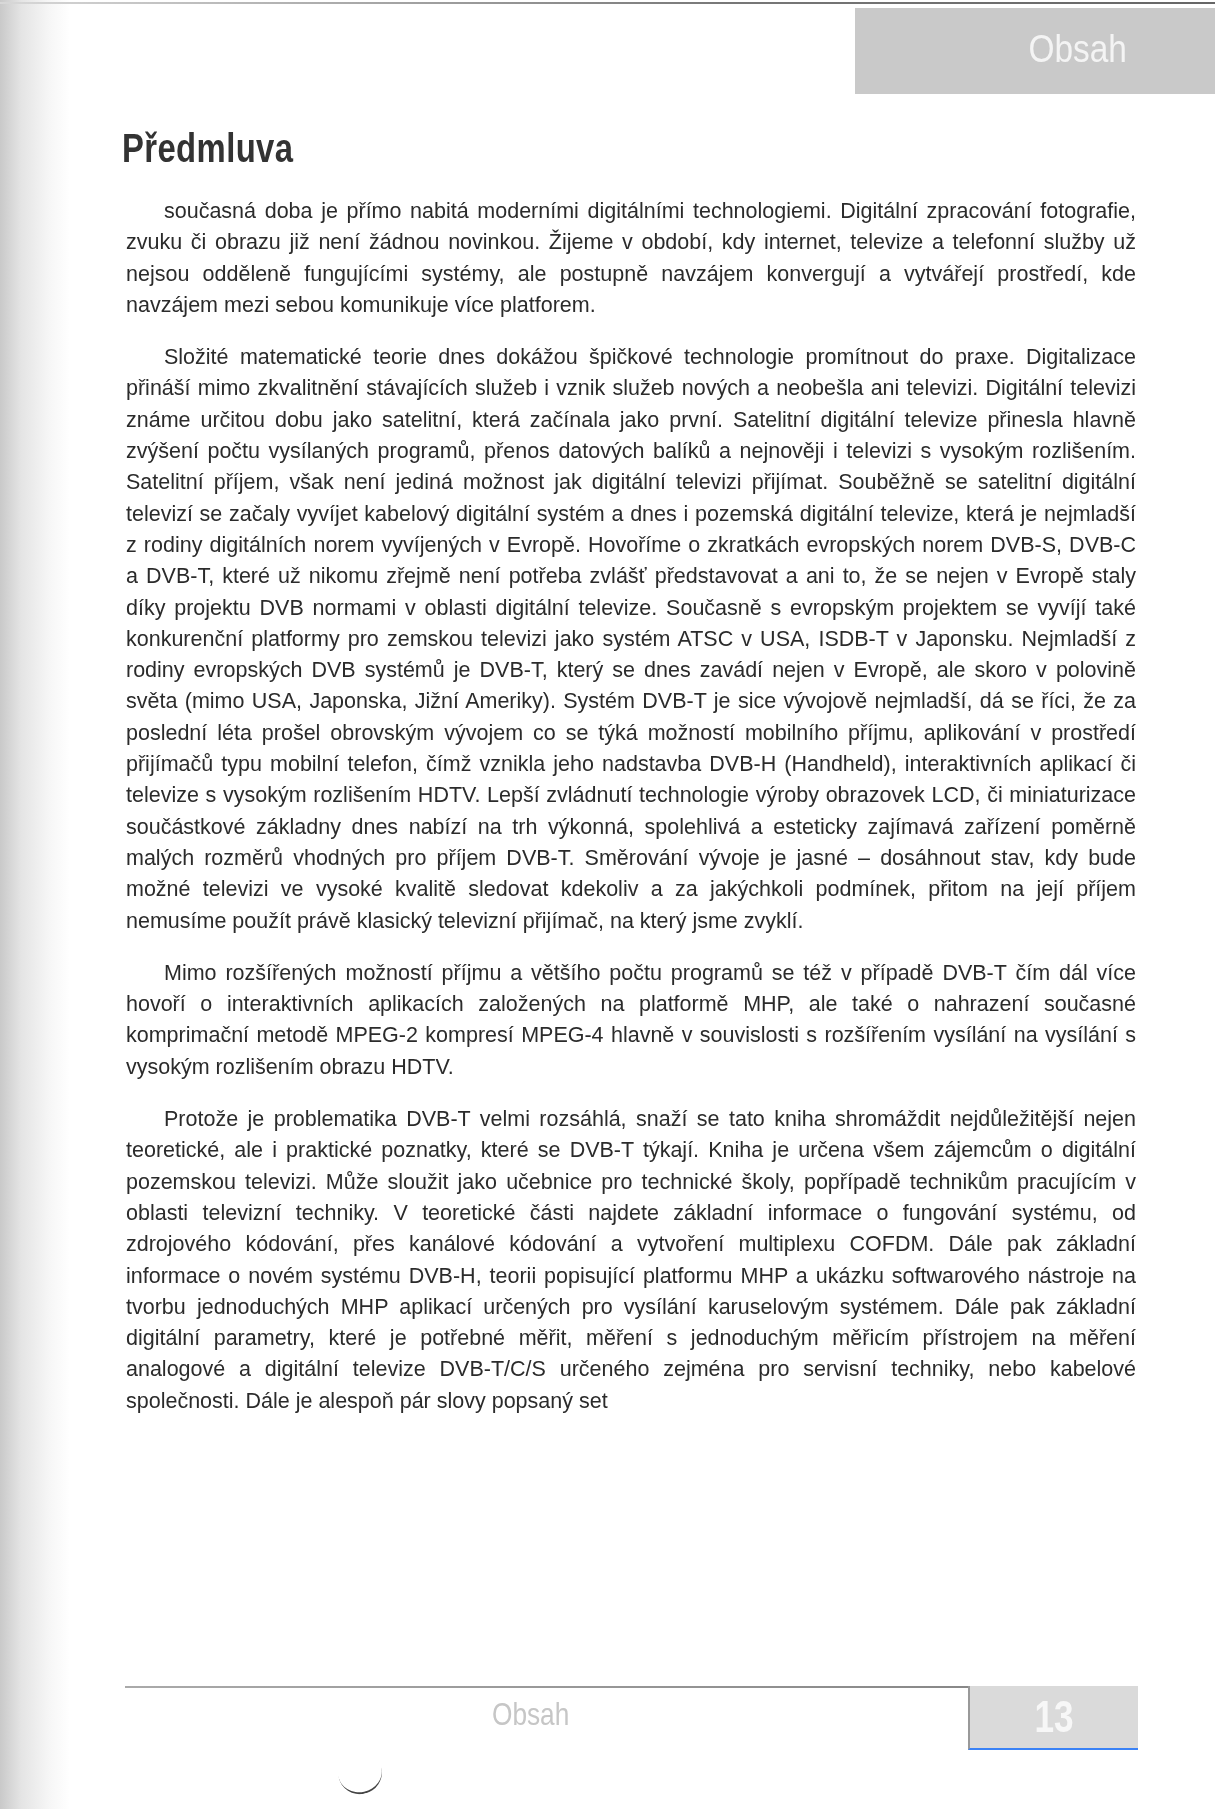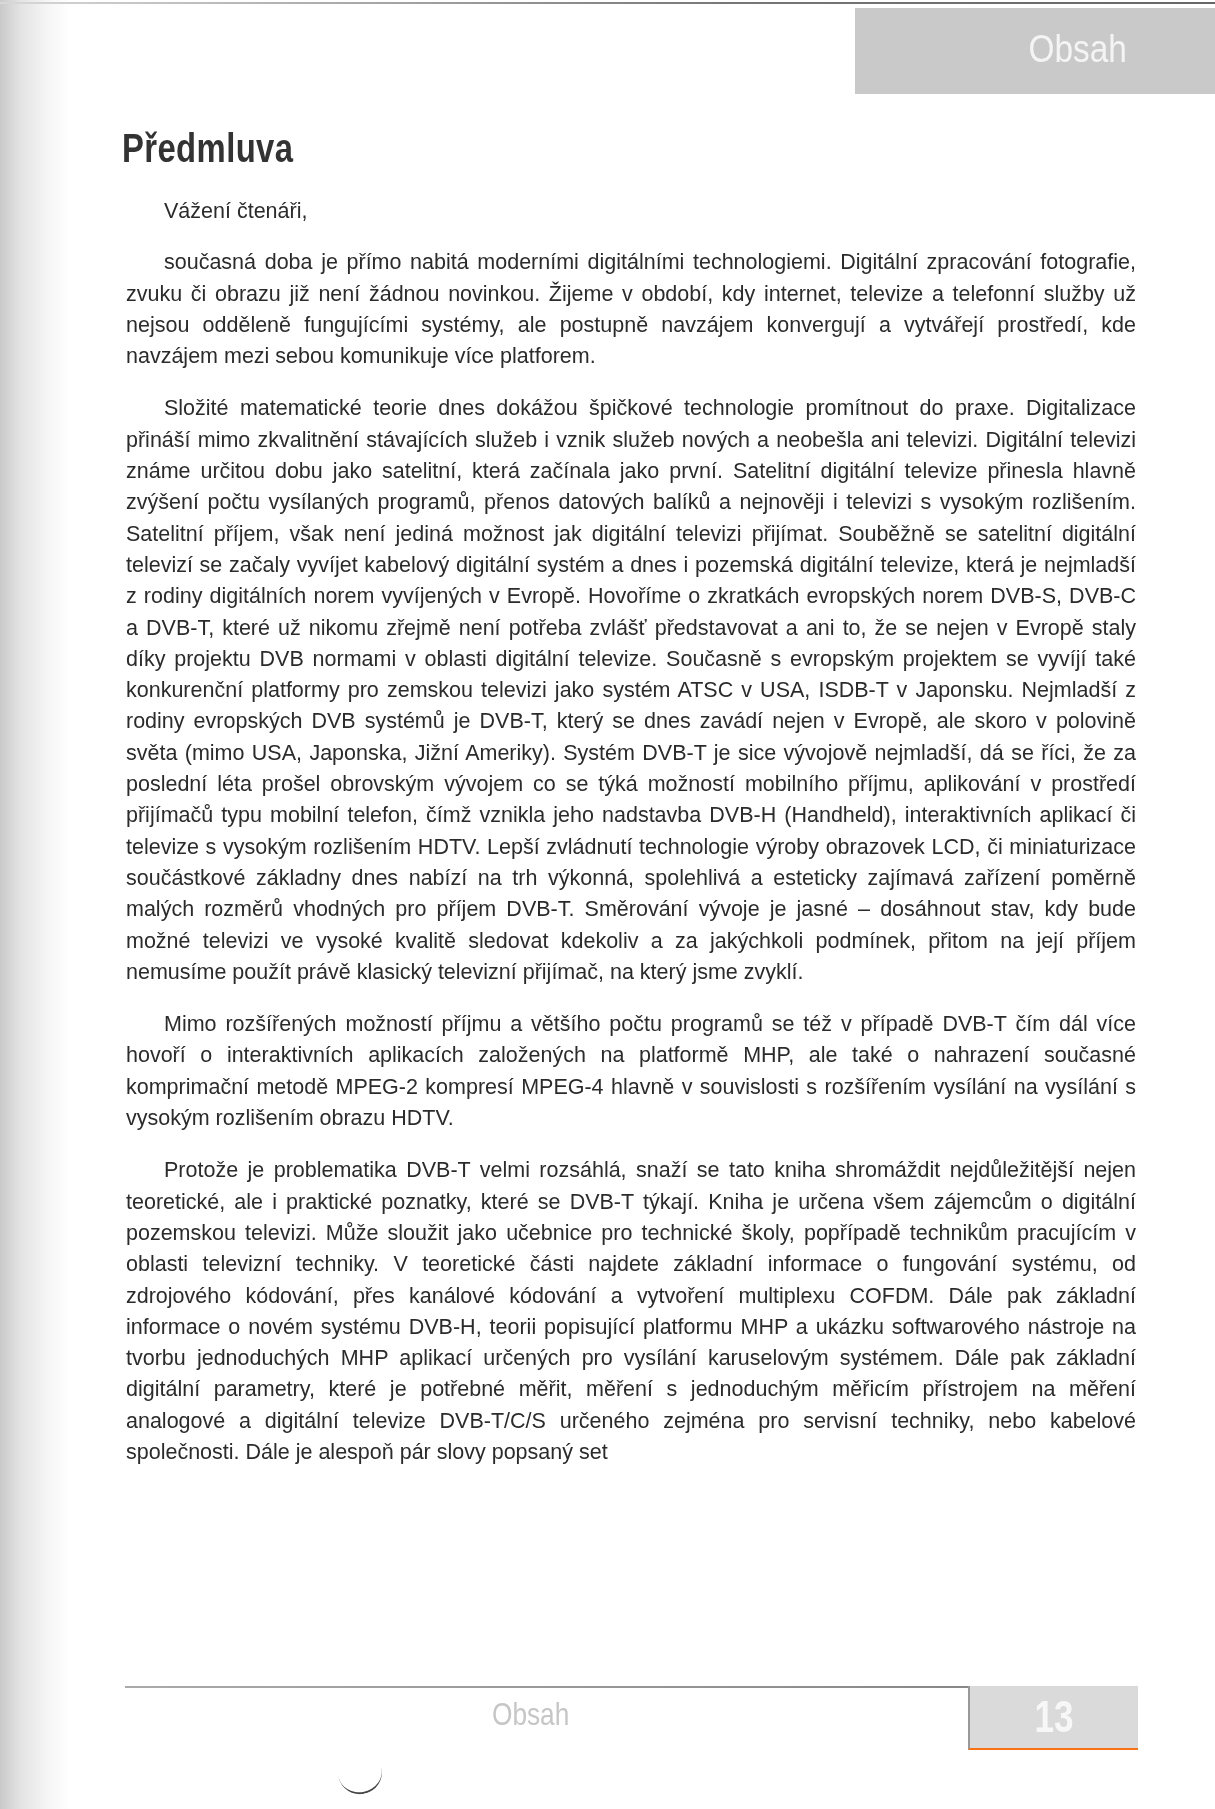--- a/index.html
+++ b/index.html
@@ -7,39 +7,38 @@
   .spine{position:absolute;left:0;top:0;width:70px;height:1809px;background:linear-gradient(to right,#c9c9c9 0%,#e4e4e4 30%,#f6f6f6 70%,#fff 100%);}
   .topline{position:absolute;left:0;top:2px;width:1215px;height:2px;background:linear-gradient(to right,#d8d8d8,#777 60%,#666);}
   .hdr-box{position:absolute;left:855px;top:8px;width:360px;height:86px;background:#c9c9c9;}
   .hdr-text{position:absolute;right:88px;top:20px;font-size:38px;color:#f4f4f4;transform:scaleX(0.88);transform-origin:right center;}
   .title{position:absolute;left:122px;top:126px;font-size:40px;font-weight:bold;color:#333;transform:scaleX(0.82);transform-origin:left center;letter-spacing:0.5px;}
   .body{position:absolute;left:126px;top:196px;width:1010px;}
   .body p{margin:0;font-size:21.5px;line-height:31.3px;text-align:justify;text-indent:38px;color:#2b2b2b;}
   .body p.greet{margin-bottom:20px;}
   .body p.gap{margin-top:21px;}
   .footline{position:absolute;left:125px;top:1686px;width:845px;height:2px;background:linear-gradient(to right,#aaa,#888);}
-  .foot-box{position:absolute;left:968px;top:1686px;width:170px;height:64px;background:#dadada;border-left:2px solid #999;border-bottom:2px solid #f97316;box-sizing:border-box;}
+  .foot-box{position:absolute;left:968px;top:1686px;width:170px;height:64px;background:#dadada;border-left:2px solid #999;border-bottom:2px solid #3b82f6;box-sizing:border-box;}
   .foot-num{position:absolute;left:0;right:0;top:6px;text-align:center;font-size:44px;font-weight:bold;color:#f7f7f7;transform:scaleX(0.8);}
   .foot-text{position:absolute;left:492px;top:1696px;font-size:32px;color:#c6c6c6;transform:scaleX(0.82);transform-origin:left center;}
   .curve{position:absolute;left:340px;top:1770px;width:44px;height:22px;border-bottom:2px solid #444;border-radius:0 0 30px 30px;transform:rotate(-12deg);}
 </style>
 </head>
 <body>
 
 <div class="spine"></div>
 <div class="topline"></div>
 
 <div class="hdr-box">
   <span class="hdr-text">Obsah</span>
 </div>
 
 <div class="title">Předmluva</div>
 
 <div class="body">
-  <p class="greet">Vážení čtenáři,</p>
   <p>současná doba je přímo nabitá moderními digitálními technologiemi. Digitální zpracování fotografie, zvuku či obrazu již není žádnou novinkou. Žijeme v období, kdy internet, televize a telefonní služby už nejsou odděleně fungujícími systémy, ale postupně navzájem konvergují a vytvářejí prostředí, kde navzájem mezi sebou komunikuje více platforem.</p>
   <p class="gap">Složité matematické teorie dnes dokážou špičkové technologie promítnout do praxe. Digitalizace přináší mimo zkvalitnění stávajících služeb i vznik služeb nových a neobešla ani televizi. Digitální televizi známe určitou dobu jako satelitní, která začínala jako první. Satelitní digitální televize přinesla hlavně zvýšení počtu vysílaných programů, přenos datových balíků a nejnověji i televizi s vysokým rozlišením. Satelitní příjem, však není jediná možnost jak digitální televizi přijímat. Souběžně se satelitní digitální televizí se začaly vyvíjet kabelový digitální systém a dnes i pozemská digitální televize, která je nejmladší z rodiny digitálních norem vyvíjených v Evropě. Hovoříme o zkratkách evropských norem DVB-S, DVB-C a DVB-T, které už nikomu zřejmě není potřeba zvlášť představovat a ani to, že se nejen v Evropě staly díky projektu DVB normami v oblasti digitální televize. Současně s evropským projektem se vyvíjí také konkurenční platformy pro zemskou televizi jako systém ATSC v USA, ISDB-T v Japonsku. Nejmladší z rodiny evropských DVB systémů je DVB-T, který se dnes zavádí nejen v Evropě, ale skoro v polovině světa (mimo USA, Japonska, Jižní Ameriky). Systém DVB-T je sice vývojově nejmladší, dá se říci, že za poslední léta prošel obrovským vývojem co se týká možností mobilního příjmu, aplikování v prostředí přijímačů typu mobilní telefon, čímž vznikla jeho nadstavba DVB-H (Handheld), interaktivních aplikací či televize s vysokým rozlišením HDTV. Lepší zvládnutí technologie výroby obrazovek LCD, či miniaturizace součástkové základny dnes nabízí na trh výkonná, spolehlivá a esteticky zajímavá zařízení poměrně malých rozměrů vhodných pro příjem DVB-T. Směrování vývoje je jasné – dosáhnout stav, kdy bude možné televizi ve vysoké kvalitě sledovat kdekoliv a za jakýchkoli podmínek, přitom na její příjem nemusíme použít právě klasický televizní přijímač, na který jsme zvyklí.</p>
   <p class="gap">Mimo rozšířených možností příjmu a většího počtu programů se též v případě DVB-T čím dál více hovoří o interaktivních aplikacích založených na platformě MHP, ale také o nahrazení současné komprimační metodě MPEG-2 kompresí MPEG-4 hlavně v souvislosti s rozšířením vysílání na vysílání s vysokým rozlišením obrazu HDTV.</p>
   <p class="gap">Protože je problematika DVB-T velmi rozsáhlá, snaží se tato kniha shromáždit nejdůležitější nejen teoretické, ale i praktické poznatky, které se DVB-T týkají. Kniha je určena všem zájemcům o digitální pozemskou televizi. Může sloužit jako učebnice pro technické školy, popřípadě technikům pracujícím v oblasti televizní techniky. V teoretické části najdete základní informace o fungování systému, od zdrojového kódování, přes kanálové kódování a vytvoření multiplexu COFDM. Dále pak základní informace o novém systému DVB-H, teorii popisující platformu MHP a ukázku softwarového nástroje na tvorbu jednoduchých MHP aplikací určených pro vysílání karuselovým systémem. Dále pak základní digitální parametry, které je potřebné měřit, měření s jednoduchým měřicím přístrojem na měření analogové a digitální televize DVB-T/C/S určeného zejména pro servisní techniky, nebo kabelové společnosti. Dále je alespoň pár slovy popsaný set</p>
 </div>
 
 <div class="footline"></div>
 <div class="foot-text">Obsah</div>
 <div class="foot-box">
   <div class="foot-num">13</div>

